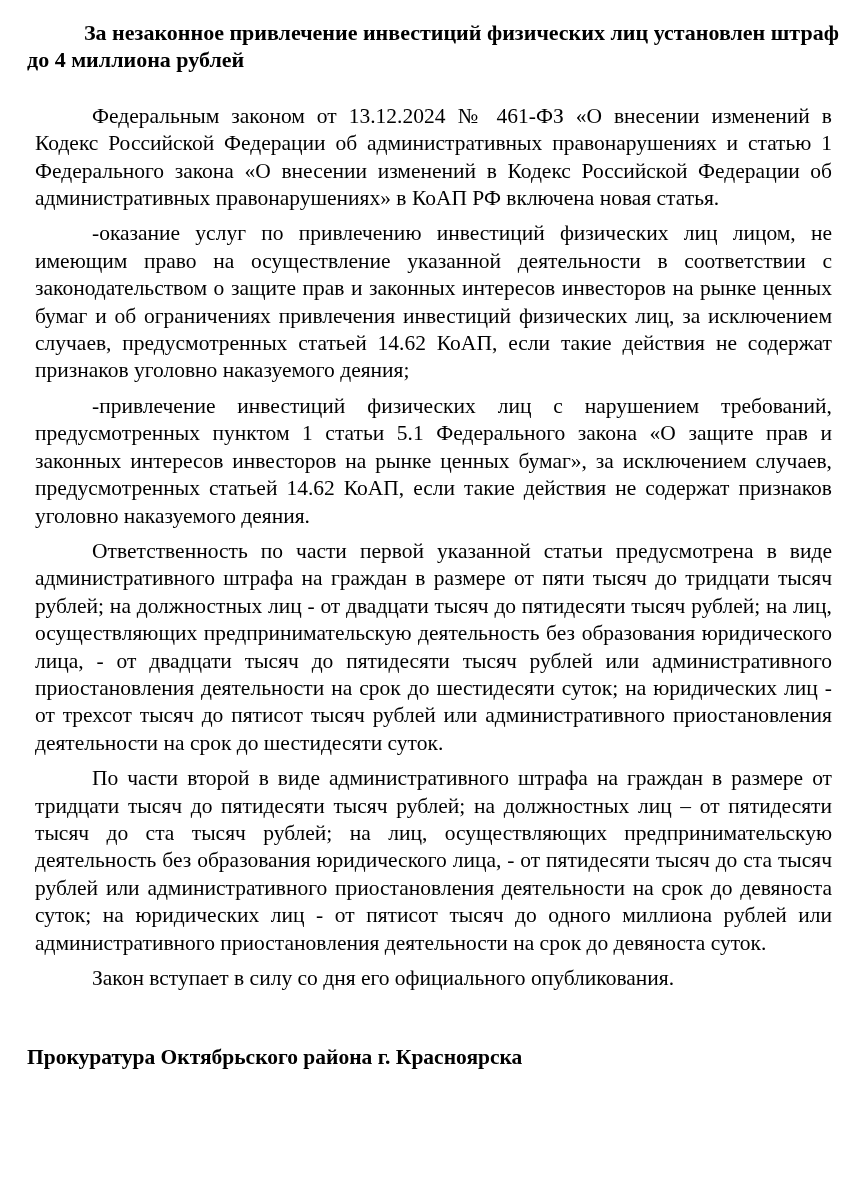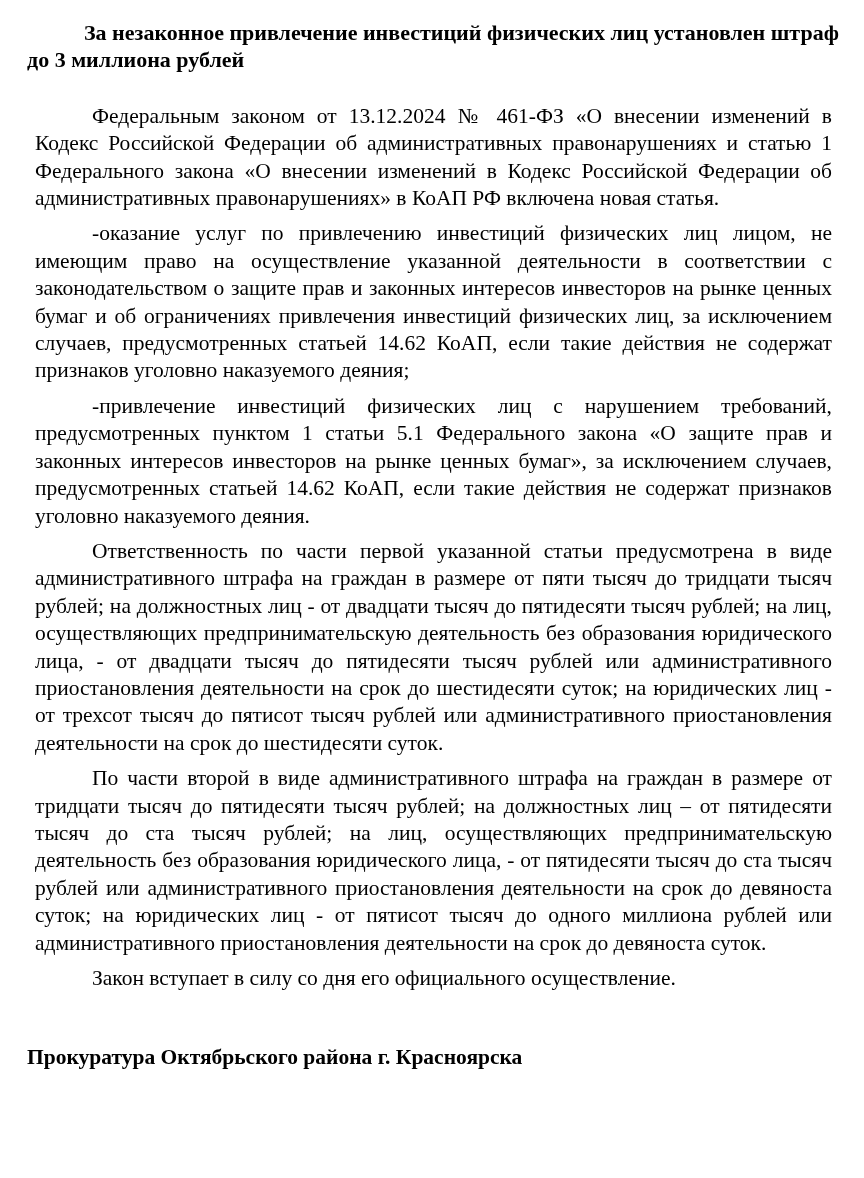--- a/index.html
+++ b/index.html
@@ -38,29 +38,29 @@
     margin-top: 52px;
     font-weight: bold;
     text-align: left;
     white-space: nowrap;
   }
 </style>
 </head>
 <body>
 
 <div class="page">
-  <h1 class="doc-title">За незаконное привлечение инвестиций физических лиц установлен штраф до 3 миллиона рублей</h1>
+  <h1 class="doc-title">За незаконное привлечение инвестиций физических лиц установлен штраф до 4 миллиона рублей</h1>
 
   <p class="body-para">Федеральным законом от 13.12.2024 № 461-ФЗ «О внесении изменений в Кодекс Российской Федерации об административных правонарушениях и статью 1 Федерального закона «О внесении изменений в Кодекс Российской Федерации об административных правонарушениях» в КоАП РФ включена новая статья.</p>
 
 
   <p class="body-para">-оказание услуг по привлечению инвестиций физических лиц лицом, не имеющим право на осуществление указанной деятельности в соответствии с законодательством о защите прав и законных интересов инвесторов на рынке ценных бумаг и об ограничениях привлечения инвестиций физических лиц, за исключением случаев, предусмотренных статьей 14.62 КоАП, если такие действия не содержат признаков уголовно наказуемого деяния;</p>
 
   <p class="body-para">-привлечение инвестиций физических лиц с нарушением требований, предусмотренных пунктом 1 статьи 5.1 Федерального закона «О защите прав и законных интересов инвесторов на рынке ценных бумаг», за исключением случаев, предусмотренных статьей 14.62 КоАП, если такие действия не содержат признаков уголовно наказуемого деяния.</p>
 
   <p class="body-para">Ответственность по части первой указанной статьи предусмотрена в виде административного штрафа на граждан в размере от пяти тысяч до тридцати тысяч рублей; на должностных лиц - от двадцати тысяч до пятидесяти тысяч рублей; на лиц, осуществляющих предпринимательскую деятельность без образования юридического лица, - от двадцати тысяч до пятидесяти тысяч рублей или административного приостановления деятельности на срок до шестидесяти суток; на юридических лиц - от трехсот тысяч до пятисот тысяч рублей или административного приостановления деятельности на срок до шестидесяти суток.</p>
 
   <p class="body-para">По части второй в виде административного штрафа на граждан в размере от тридцати тысяч до пятидесяти тысяч рублей; на должностных лиц – от пятидесяти тысяч до ста тысяч рублей; на лиц, осуществляющих предпринимательскую деятельность без образования юридического лица, - от пятидесяти тысяч до ста тысяч рублей или административного приостановления деятельности на срок до девяноста суток; на юридических лиц - от пятисот тысяч до одного миллиона рублей или административного приостановления деятельности на срок до девяноста суток.</p>
 
-  <p class="body-para">Закон вступает в силу со дня его официального осуществление.</p>
+  <p class="body-para">Закон вступает в силу со дня его официального опубликования.</p>
 
   <div class="doc-footer">Прокуратура Октябрьского района г. Красноярска</div>
 </div>
 
 </body></html>

